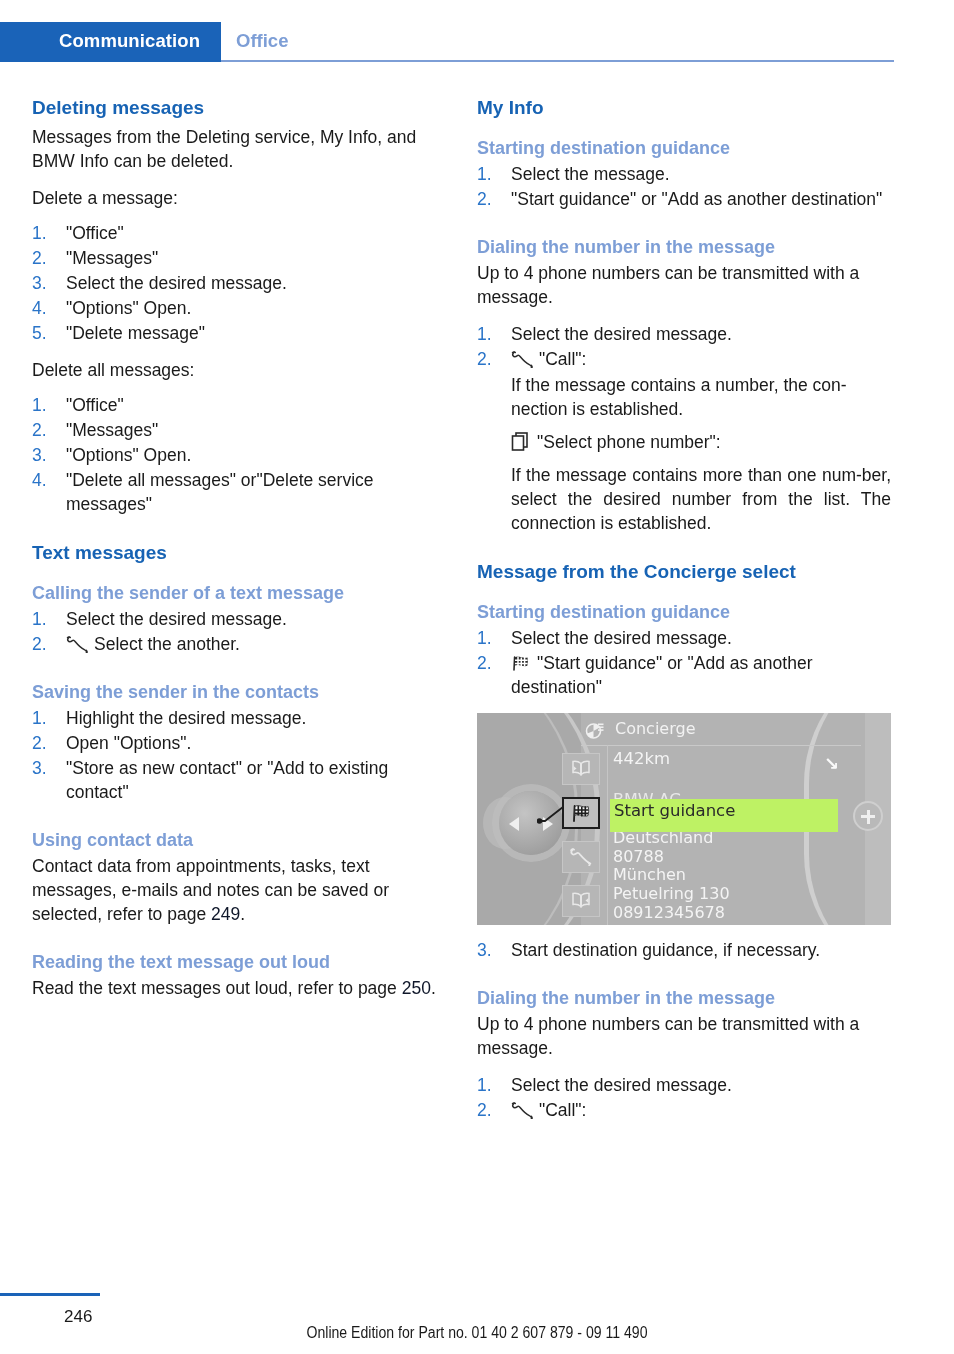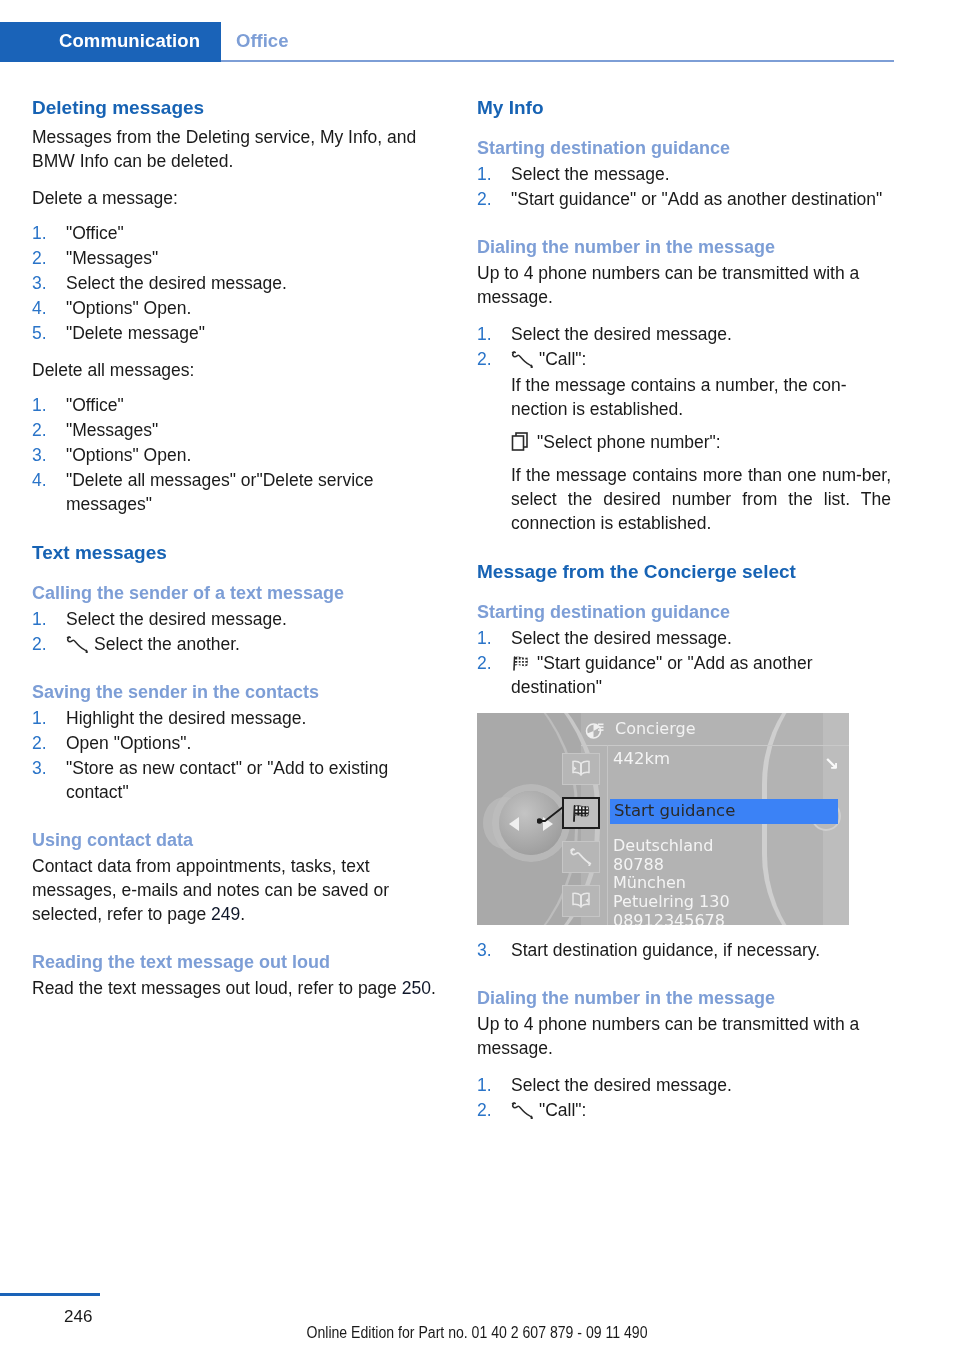--- a/index.html
+++ b/index.html
@@ -118,21 +118,21 @@
   .gicon {
     display: inline-block;
     vertical-align: -3px;
     margin-right: 6px;
   }
   .gicon svg { display: block; }
 
   
   .idrive {
     position: relative;
-    width: 372px;
+    width: 414px;
     height: 212px;
     margin: 6px 0 14px 0;
     background: #b3b3b3;
     overflow: hidden;
     font-family: "DejaVu Sans", sans-serif;
   }
   .idr-bezel-left {
     position: absolute; left: 0; top: 0;
     width: 104px; height: 212px;
     background: #a9a9a9;
@@ -253,42 +253,42 @@
   }
 
   .idr-content {
     position: absolute;
     left: 136px; top: 36px;
     width: 250px;
     color: #f4f4f4;
     font-size: 16px;
     line-height: 1.18;
   }
-  .idr-km { font-size: 16.5px; margin-bottom: 30px; }
+  .idr-km { font-size: 16.5px; margin-bottom: 22px; }
   .idr-arrow-se {
     position: absolute;
     right: 24px; top: 4px;
     font-size: 18px;
     color: #fafafa;
     font-weight: bold;
   }
   .idr-obscured {
     color: #e8e8e8;
     height: 10px;
     overflow: hidden;
     font-size: 16px;
   }
   .idr-popup {
     position: absolute;
     left: -3px; top: 50px;
     width: 228px;
-    background: #3b82f6;
+    background: #bef264;
     color: #2a2a2a;
     font-size: 16.5px;
-    padding: 2px 4px 3px 4px;
+    padding: 2px 4px 11px 4px;
     box-sizing: border-box;
   }
   .idr-addr { margin-top: 28px; }
   .idr-addr div { margin-bottom: 0px; }
 
   
   .footer-rule {
     position: absolute;
     left: 0; top: 1293px;
     width: 100px; height: 3px;

